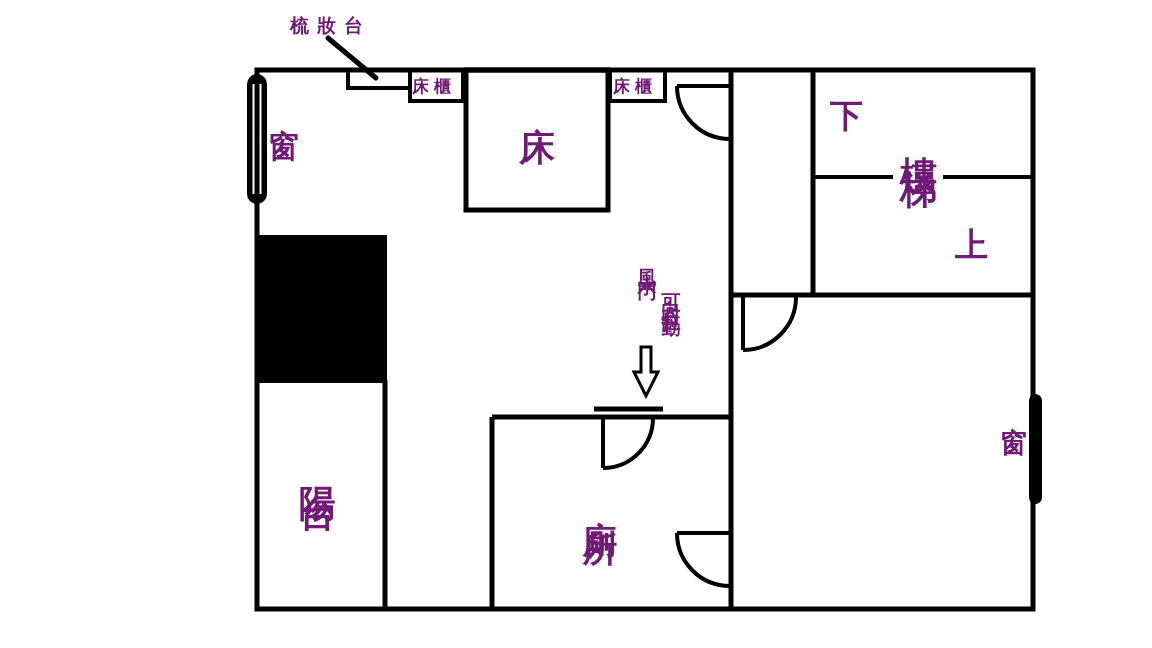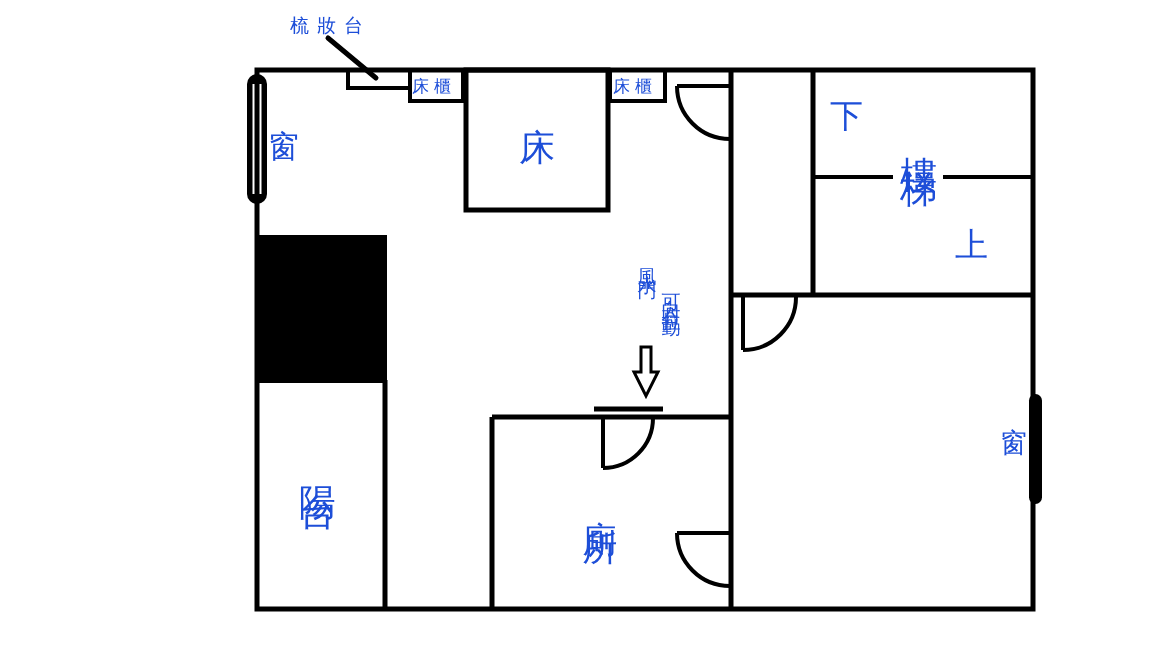--- a/index.html
+++ b/index.html
@@ -1,21 +1,21 @@
 <!DOCTYPE html>
 <html><head>
 <meta charset="utf-8">
 <style>
   html,body{margin:0;padding:0;background:#ffffff;}
   #canvas{
     position:relative;width:1152px;height:648px;background:#ffffff;overflow:hidden;
     font-family:"Liberation Serif","DejaVu Serif",serif;color:#000;
   }
   #plan-svg{position:absolute;left:0;top:0;}
-  .lbl{position:absolute;color:#1d4ed8;font-weight:normal;white-space:nowrap;line-height:1;}
+  .lbl{position:absolute;color:#701a75;font-weight:bold;white-space:nowrap;line-height:1;}
   .vert{writing-mode:vertical-rl;text-orientation:upright;}
 </style>
 </head>
 <body>
 
 <div id="canvas">
 
   <svg id="plan-svg" width="1152" height="648" viewBox="0 0 1152 648">
 
     <rect x="257" y="70" width="776" height="539" fill="none" stroke="#000" stroke-width="5"></rect>

